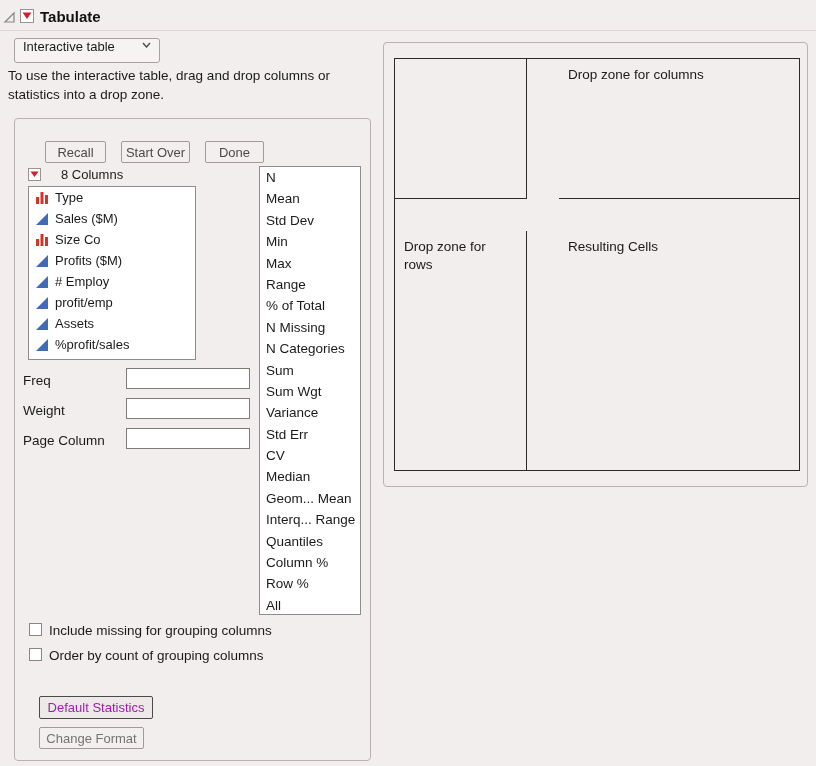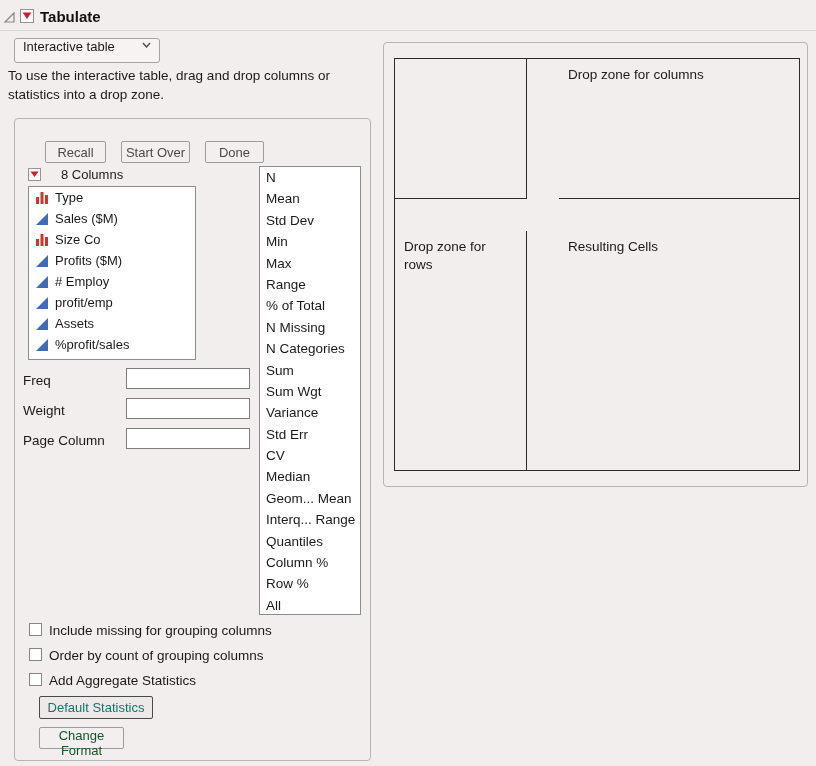--- a/index.html
+++ b/index.html
@@ -57,22 +57,22 @@
   .stat-list { position:absolute; left:244px; top:47px; width:102px; height:449px;
                background:#ffffff; border:1px solid #8f8b8a; overflow:hidden; }
   .stat-item { height:21.4px; line-height:21.4px; padding-left:6px; font-size:13.5px;
                white-space:nowrap; cursor:pointer; }
 
   .cb-row { position:absolute; left:14px; height:16px; display:flex; align-items:flex-start; gap:7px;
             cursor:pointer; font-size:13.5px; white-space:nowrap; }
   .cb { width:13px; height:13px; background:#fff; border:1px solid #8a8584; flex:0 0 auto; }
 
   .btn-defstats { left:13px; top:577px; width:114px; height:23px; border:1px solid #4a4a4a;
-                  background:#ede9e8; color:#0f766e; }
-  .btn-chgformat { left:13px; top:608px; width:85px; height:22px; color:#14532d; }
+                  background:#ede9e8; color:#a21caf; }
+  .btn-chgformat { left:13px; top:608px; width:105px; height:22px; color:#737373; }
 
   
   .right-panel { position:absolute; left:383px; top:42px; width:425px; height:445px;
                  border:1px solid #b9b2b1; border-radius:4px; }
   .drop-table { position:absolute; left:10px; top:15px; width:406px; height:413px;
                 border:1px solid #2a2a2a; display:grid;
                 grid-template-columns:132px 1fr; grid-template-rows:140px 1fr;gap:32px; }
   .cell { font-size:13.5px; line-height:18px; padding:7px 9px; }
   .cell-tl { border-right:1px solid #2a2a2a; border-bottom:1px solid #2a2a2a; }
   .cell-tr { border-bottom:1px solid #2a2a2a; }
@@ -226,24 +226,20 @@
     </div>
 
     <label class="cb-row" style="top:504px">
       <span class="cb"></span>
       <span>Include missing for grouping columns</span>
     </label>
     <label class="cb-row" style="top:529px">
       <span class="cb"></span>
       <span>Order by count of grouping columns</span>
     </label>
-    <label class="cb-row" style="top:554px">
-      <span class="cb"></span>
-      <span>Add Aggregate Statistics</span>
-    </label>
 
     <button class="btn btn-defstats">Default Statistics</button>
     <button class="btn btn-chgformat">Change Format</button>
   </div>
 
   <div class="right-panel">
     <div class="drop-table">
       <div class="cell cell-tl"></div>
       <div class="cell cell-tr">Drop zone for columns</div>
       <div class="cell cell-bl">Drop zone for rows</div>

